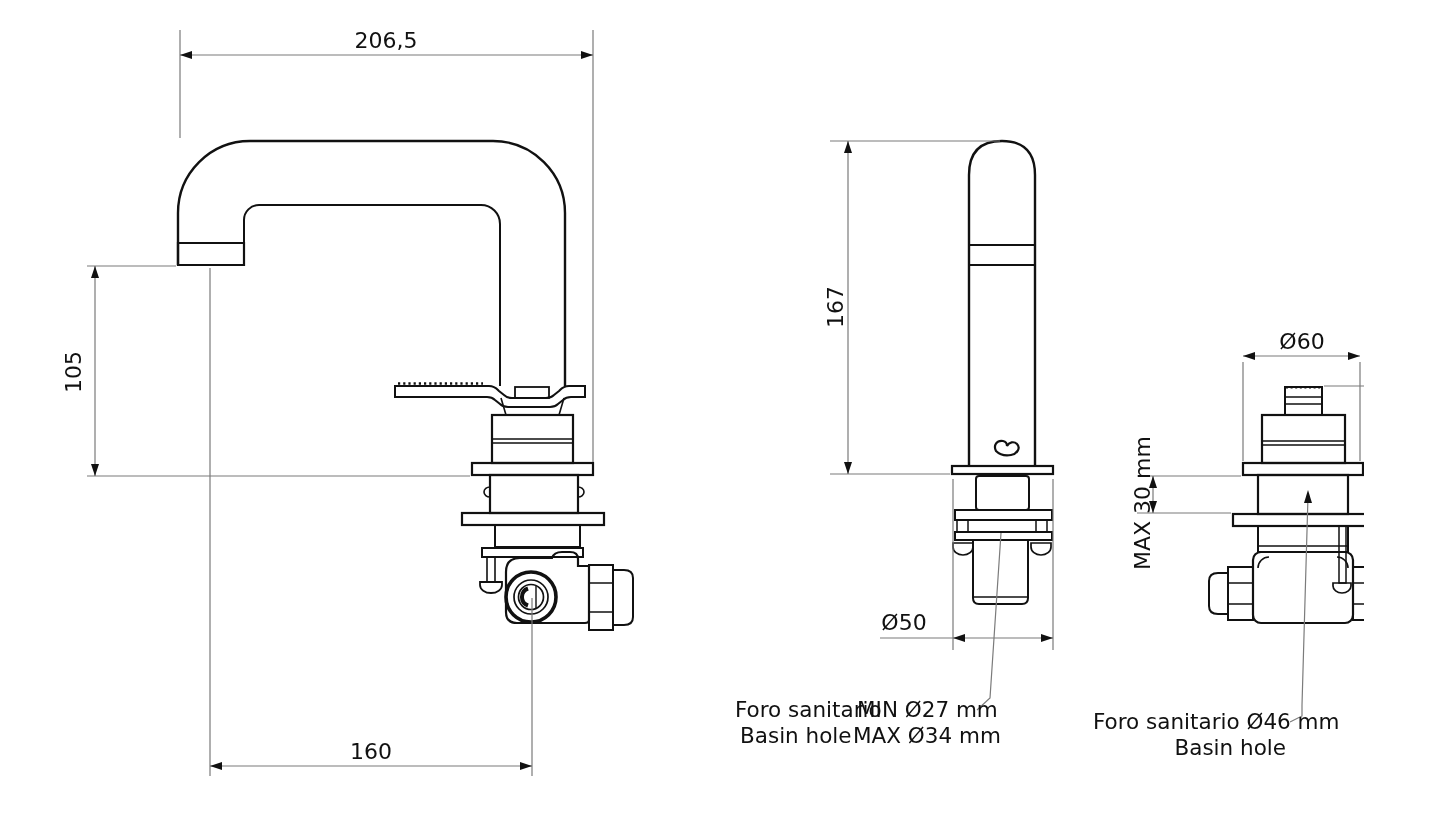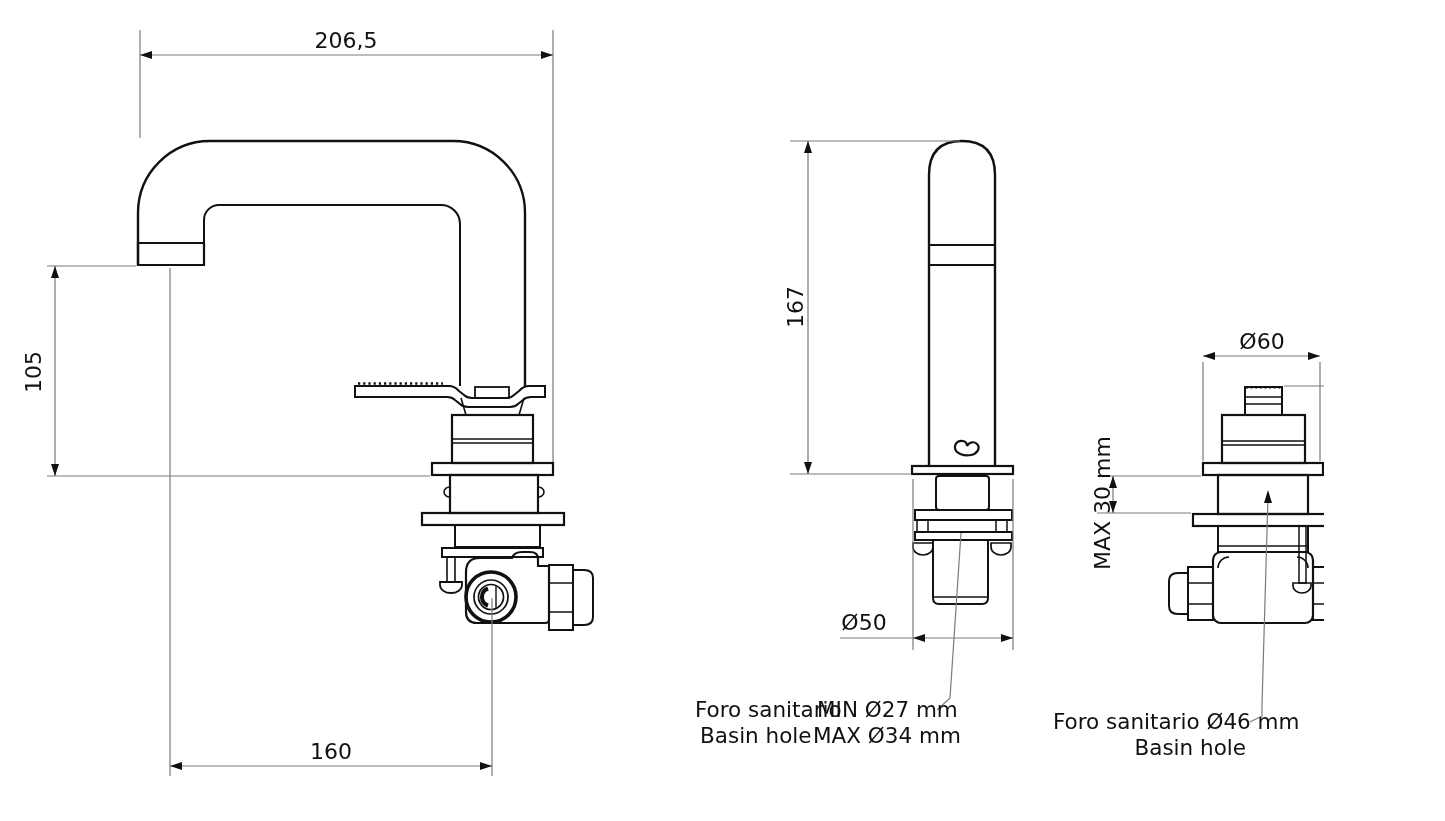--- a/index.html
+++ b/index.html
@@ -1,17 +1,17 @@
 <!DOCTYPE html>
 <html><head>
 <meta charset="utf-8">
 <style>
   html,body{margin:0;padding:0;background:#ffffff;}
   .canvas{position:relative;width:1324px;height:821px;background:#ffffff;overflow:hidden;
-          font-family:"DejaVu Sans","Liberation Sans",sans-serif;}
+          font-family:"DejaVu Sans","Liberation Sans",sans-serif;padding-left:40px;}
   svg{display:block;}
   svg text{font-family:"DejaVu Sans","Liberation Sans",sans-serif;fill:#111111;}
   .dimtxt{font-size:22px;}
   .notetxt{font-size:21.5px;}
   .outline{stroke:#111111;fill:none;}
   .dim{stroke:#7b7b7b;stroke-width:1.2;fill:none;}
   .arrow{fill:#111111;stroke:none;}
 </style>
 </head>
 <body>

